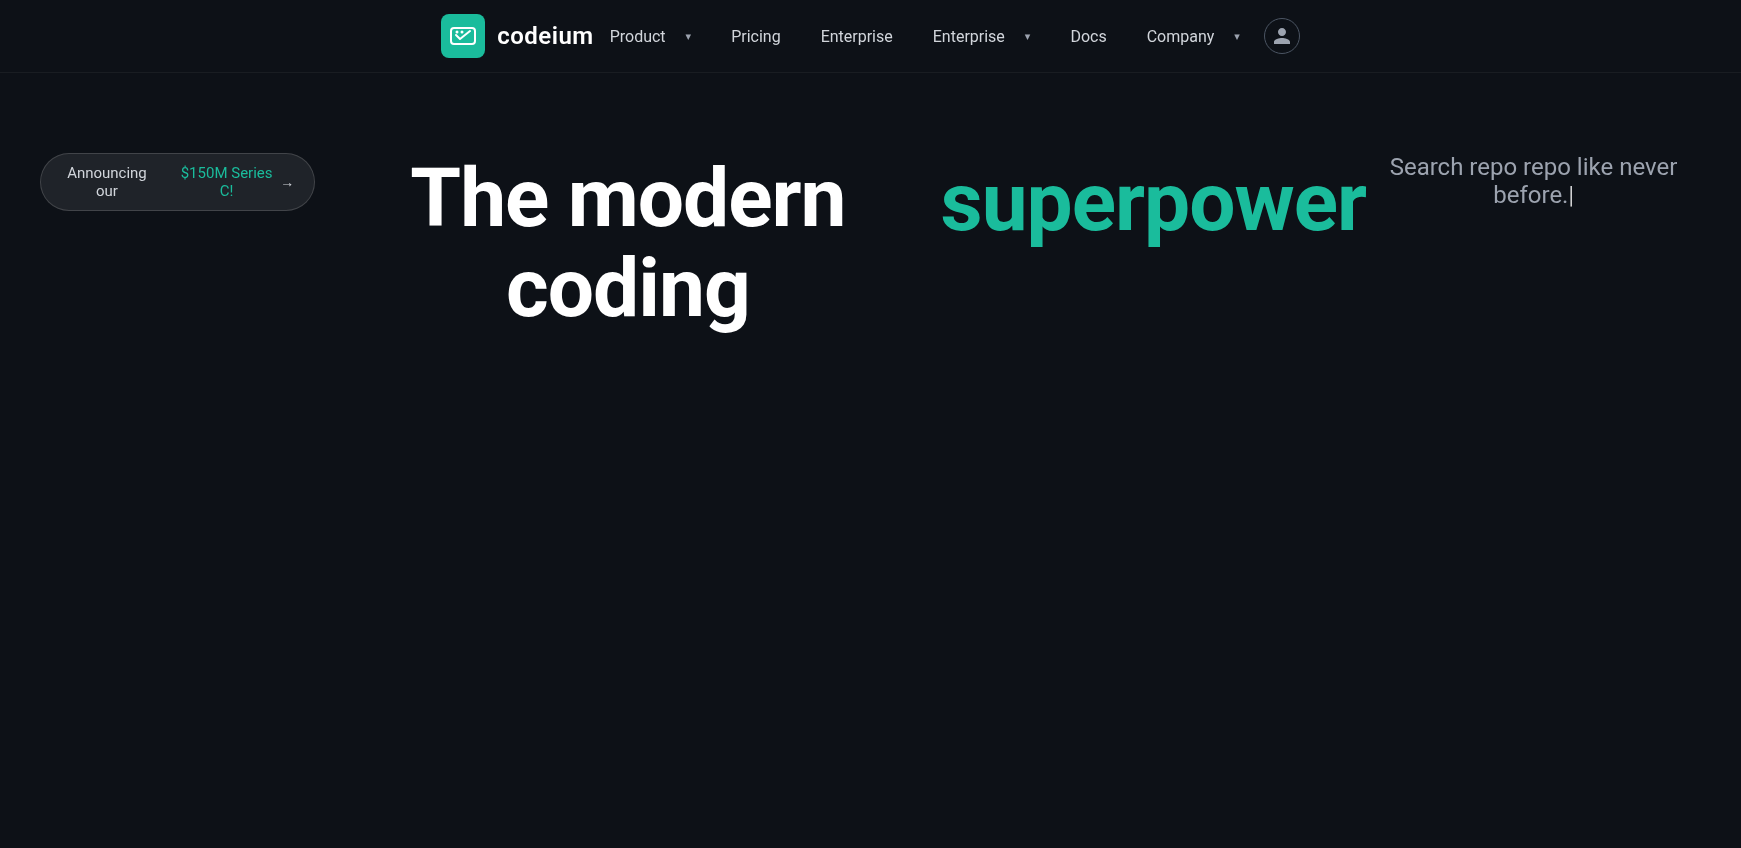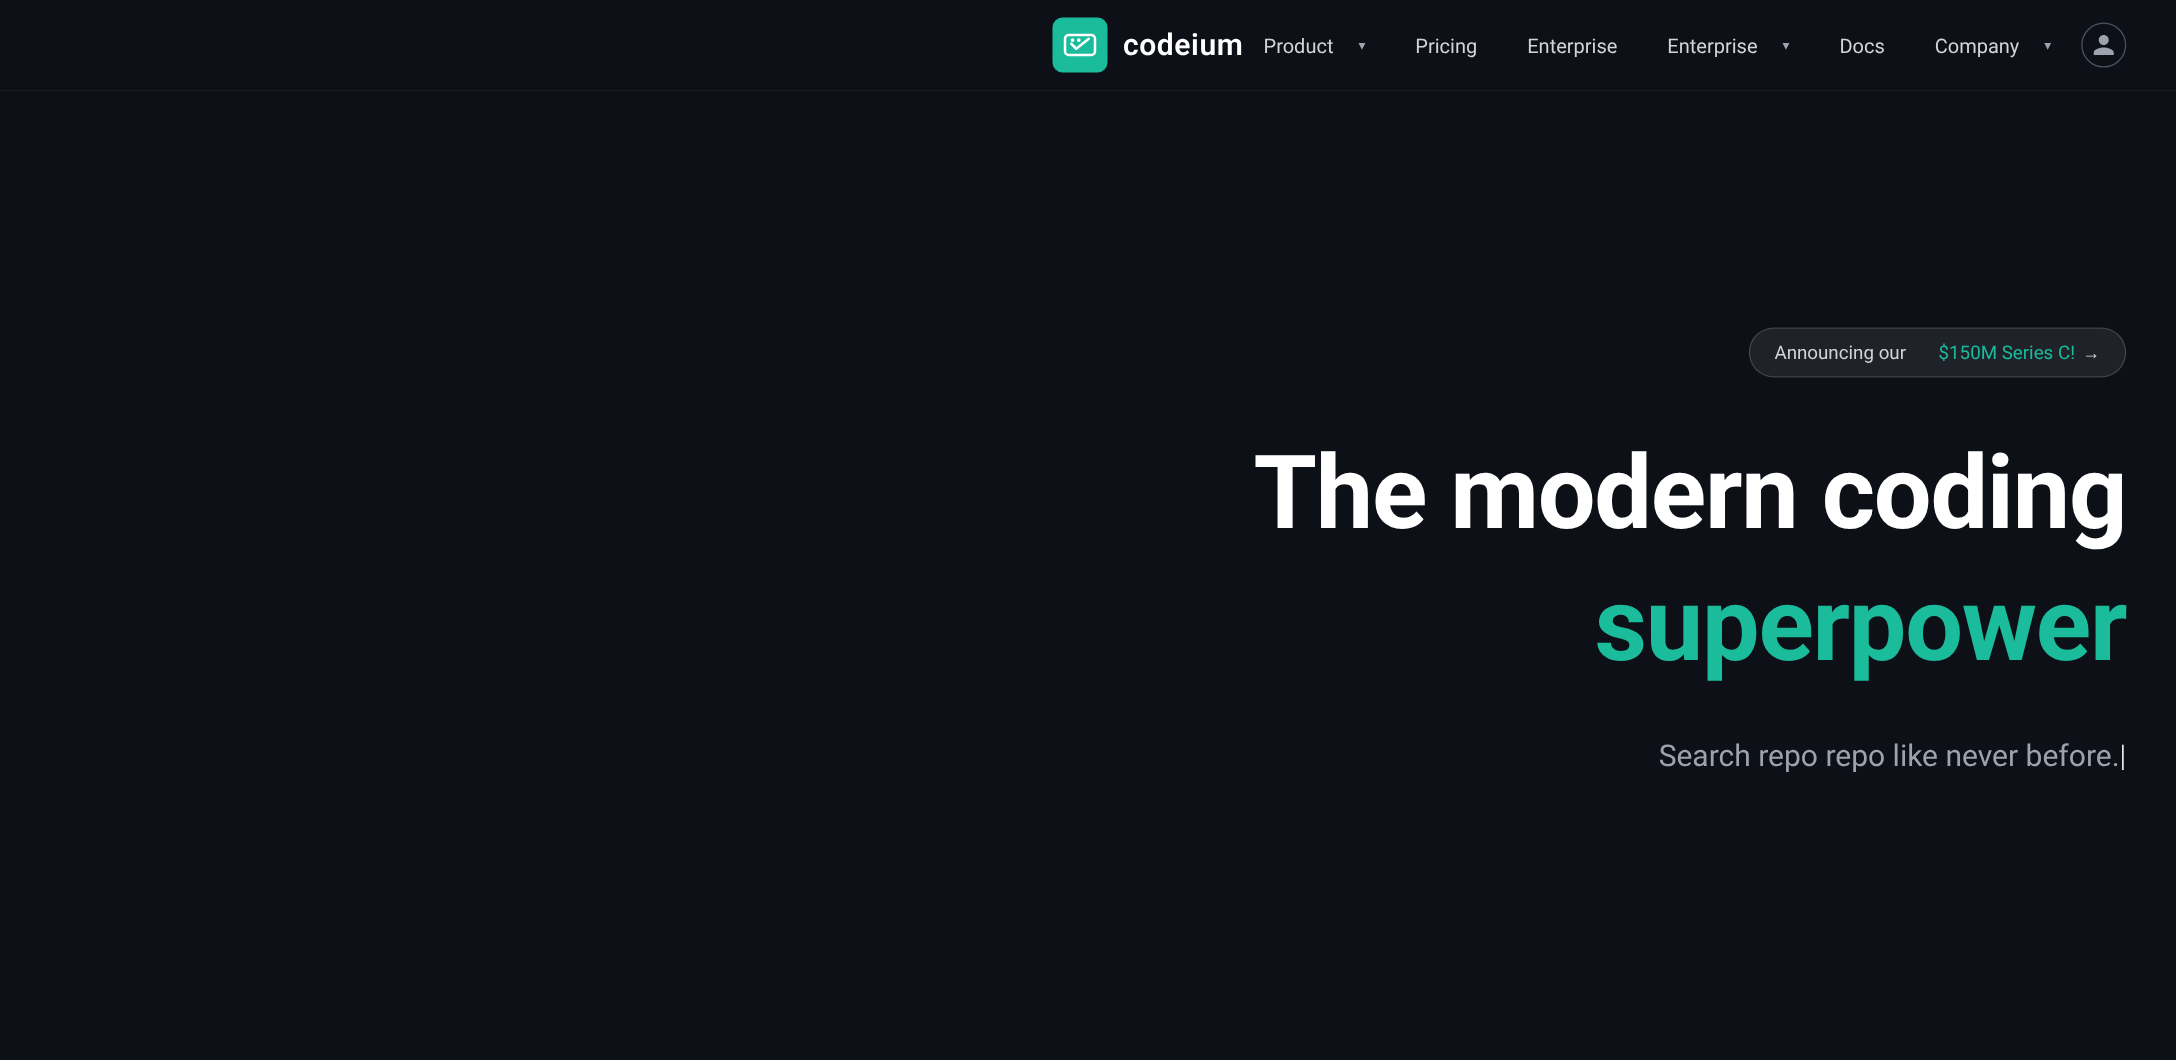--- a/index.html
+++ b/index.html
@@ -14,21 +14,21 @@
       font-family: -apple-system, BlinkMacSystemFont, 'Segoe UI', Roboto, sans-serif;
       min-height: 848px;
       width: 1741px;
       overflow-x: hidden;
     }
 
     
     nav {
       display: flex;
       align-items: center;
-      justify-content: flex-end;
+      justify-content: center;
       padding: 0 40px;
       height: 73px;
       border-bottom: 1px solid rgba(255,255,255,0.05);
       background-color: #0d1117;
       position: relative;
       z-index: 10;
     }
 
     .nav-logo {
       display: flex;
@@ -93,22 +93,22 @@
       align-items: center;
       justify-content: center;
       cursor: pointer;
       color: #9ca3af;
       font-size: 18px;
     }
 
     
     .hero {
       display: flex;
-      flex-direction: column;
-      align-items: flex-end;
+      flex-direction: row;
+      align-items: flex-start;
       justify-content: center;
       padding: 80px 40px 60px;
       text-align: center;
       min-height: calc(848px - 73px);
     }
 
     .announcement-badge {
       display: inline-flex;
       align-items: center;
       gap: 6px;

